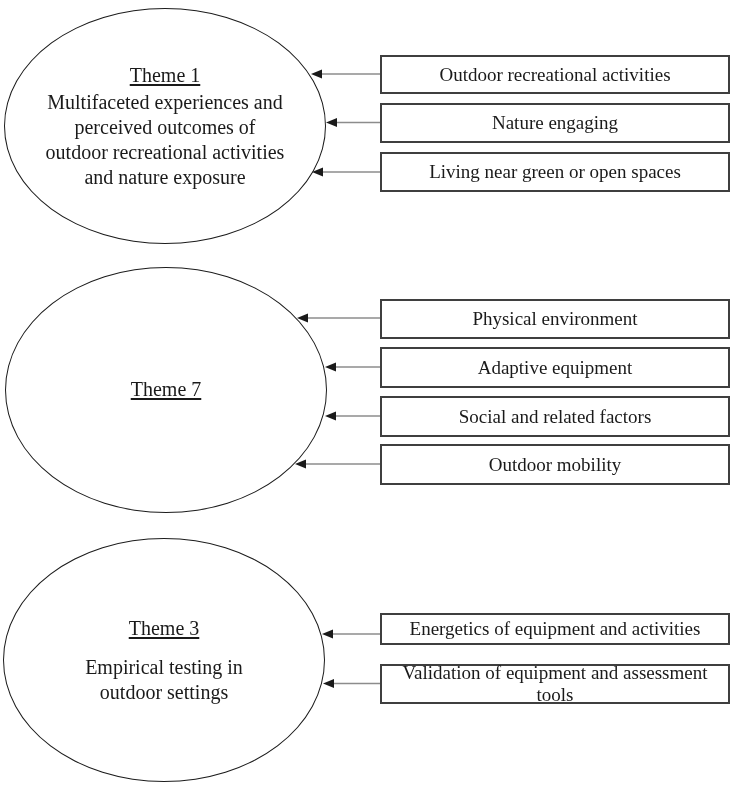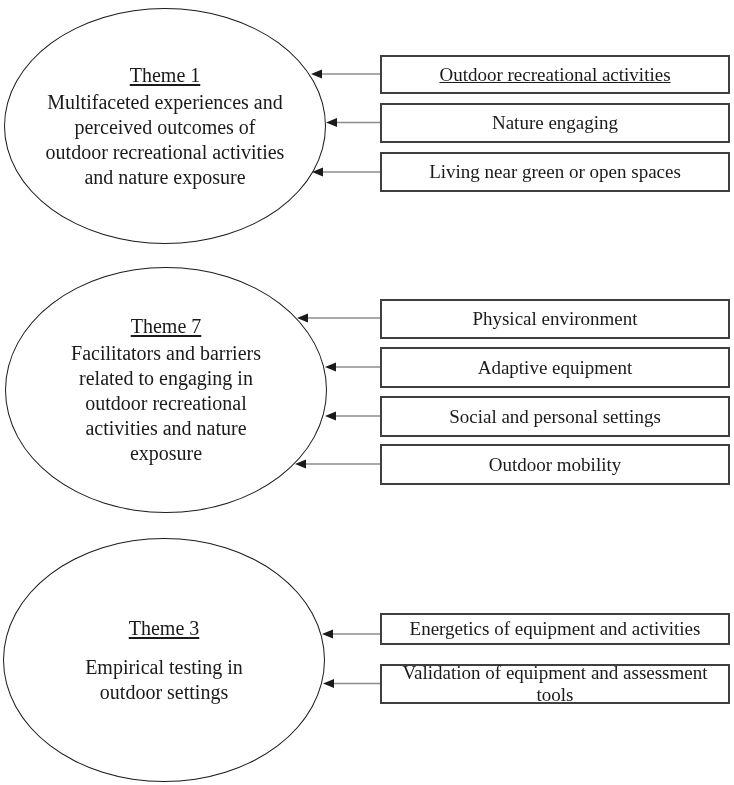--- a/index.html
+++ b/index.html
@@ -65,43 +65,42 @@
 </head>
 <body>
 
 <div id="diagram">
 
   <div class="ellipse" style="left:4px; top:8px; width:322px; height:236px;">
     <div class="theme-title">Theme 1</div>
     <div class="theme-desc" style="width:242px;">Multifaceted experiences and perceived outcomes of outdoor recreational activities and nature exposure</div>
   </div>
 
-  <div class="label-box" style="top:55px; height:39px;text-decoration:underline;">
+  <div class="label-box" style="top:55px; height:39px;">
     <span>Outdoor recreational activities</span>
   </div>
   <div class="label-box" style="top:103px; height:40px;">
     <span>Nature engaging</span>
   </div>
   <div class="label-box" style="top:152px; height:40px;">
     <span>Living near green or open spaces</span>
   </div>
 
   <div class="ellipse" style="left:5px; top:267px; width:322px; height:246px;">
     <div class="theme-title">Theme 7</div>
-    <div class="theme-desc" style="width:232px;">Facilitators and barriers related to engaging in outdoor recreational activities and nature exposure</div>
   </div>
 
   <div class="label-box" style="top:299px; height:40px;">
     <span>Physical environment</span>
   </div>
   <div class="label-box" style="top:347px; height:41px;">
     <span>Adaptive equipment</span>
   </div>
   <div class="label-box" style="top:396px; height:41px;">
-    <span>Social and personal settings</span>
+    <span>Social and related factors</span>
   </div>
   <div class="label-box" style="top:444px; height:41px;">
     <span>Outdoor mobility</span>
   </div>
 
   <div class="ellipse" style="left:3px; top:538px; width:322px; height:244px;gap:12px;">
     <div class="theme-title">Theme 3</div>
     <div class="theme-desc" style="width:205px;">Empirical testing in outdoor settings</div>
   </div>
 

